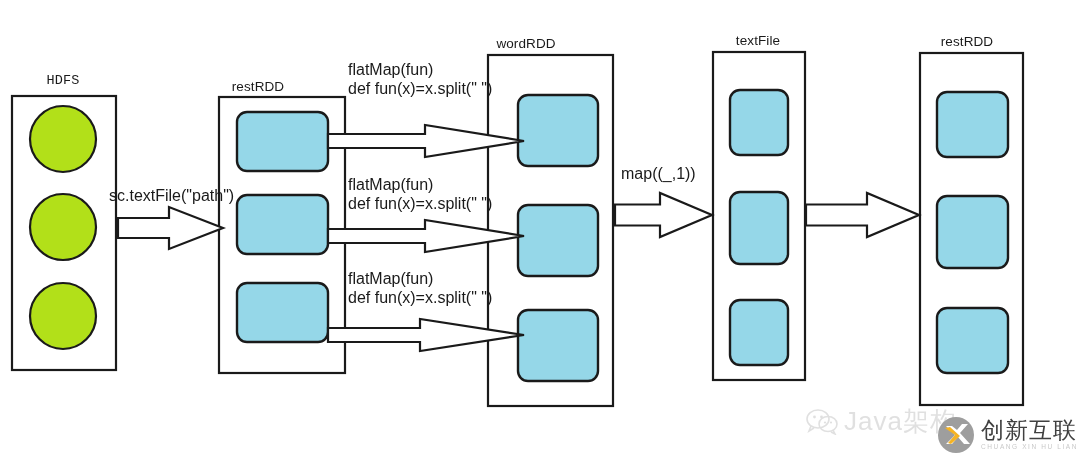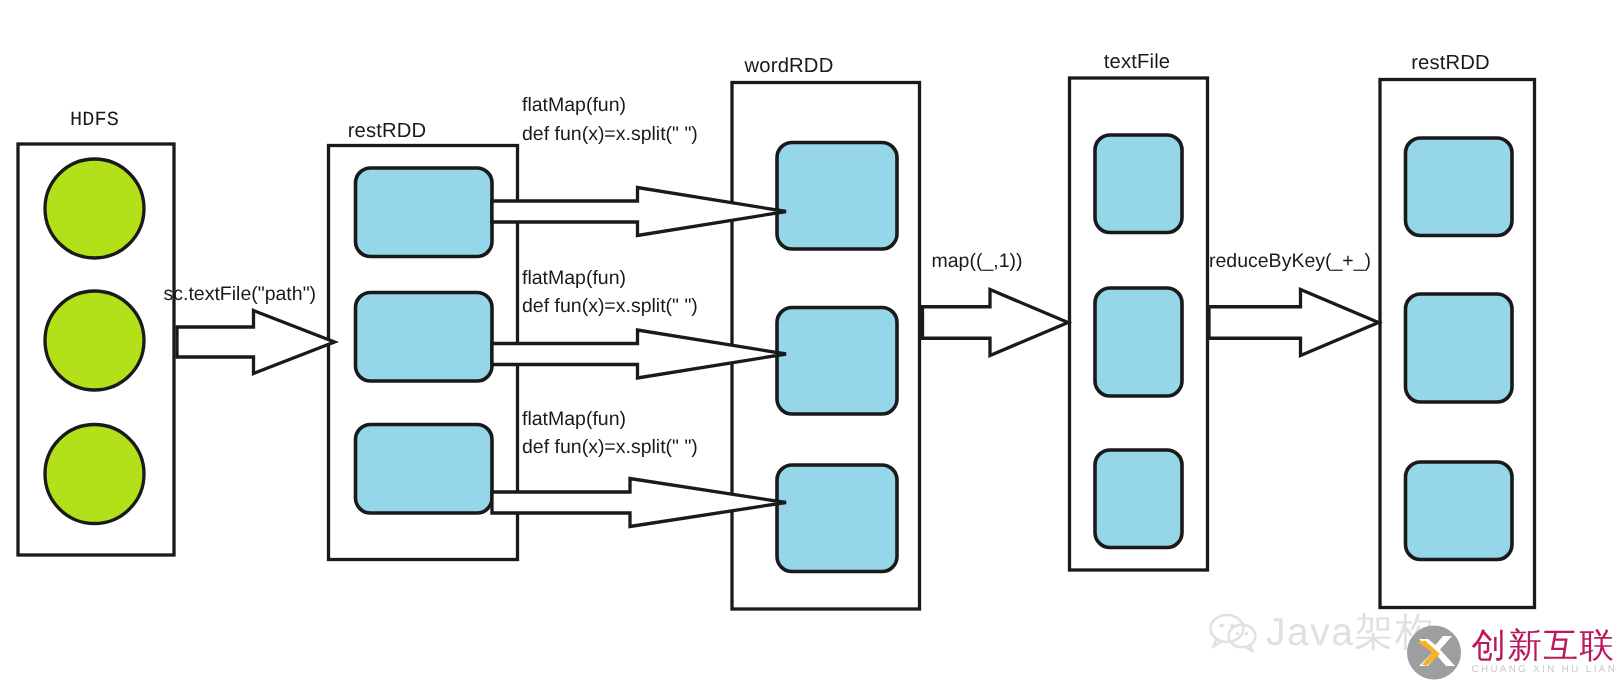--- a/index.html
+++ b/index.html
@@ -25,21 +25,21 @@
   .stage-title {
     position: absolute;
     font-size: 13.5px;
     color: #1a1a1a;
     white-space: nowrap;
     text-align: center;
     letter-spacing: .1px;
   }
   .op-label {
     position: absolute;
-    font-size: 13px;
+    font-size: 16px;
     color: #1a1a1a;
     white-space: nowrap;
     line-height: 19px;
   }
   
   #wm-wechat {
     position: absolute;
     left: 806px;
     top: 404px;
     display: flex;
@@ -66,21 +66,21 @@
   #wm-logo .logo-badge {
     width: 36px;
     height: 36px;
     border-radius: 50%;
     background: #9e9e9e;
     position: relative;
     flex: 0 0 auto;
   }
   #wm-logo .logo-cn {
     font-size: 23px;
-    color: #be185d;
+    color: #404040;
     letter-spacing: 1px;
     line-height: 23px;
     white-space: nowrap;
   }
   #wm-logo .logo-py {
     font-size: 6.5px;
     color: #c9c9c9;
     letter-spacing: 1.6px;
     line-height: 9px;
     white-space: nowrap;
@@ -142,23 +142,20 @@
 
   <div class="op-label" style="left:348px;top:269px;">
     <div>flatMap(fun)</div>
     <div>def fun(x)=x.split(" ")</div>
   </div>
 
   <div class="op-label" style="left:621px;top:164px;text-align:right;">
     <div>map((_,1))</div>
   </div>
 
-  <div class="op-label" style="left:806px;top:164px;">
-    <div>reduceByKey(_+_)</div>
-  </div>
 
   <div id="wm-wechat">
     <svg width="32" height="26" viewBox="0 0 32 26">
       <ellipse cx="12" cy="10" rx="11" ry="9" fill="none" stroke="#9a9a9a" stroke-width="1.6"></ellipse>
       <path d="M5 17 L3 22 L8 19" fill="none" stroke="#9a9a9a" stroke-width="1.6"></path>
       <circle cx="8.5" cy="8" r="1.4" fill="#9a9a9a"></circle>
       <circle cx="15.5" cy="8" r="1.4" fill="#9a9a9a"></circle>
       <ellipse cx="22" cy="15" rx="9" ry="7.5" fill="none" stroke="#9a9a9a" stroke-width="1.6"></ellipse>
       <path d="M27 21 L29 25 L25 23" fill="none" stroke="#9a9a9a" stroke-width="1.6"></path>
       <circle cx="19" cy="13.5" r="1.1" fill="#9a9a9a"></circle>

